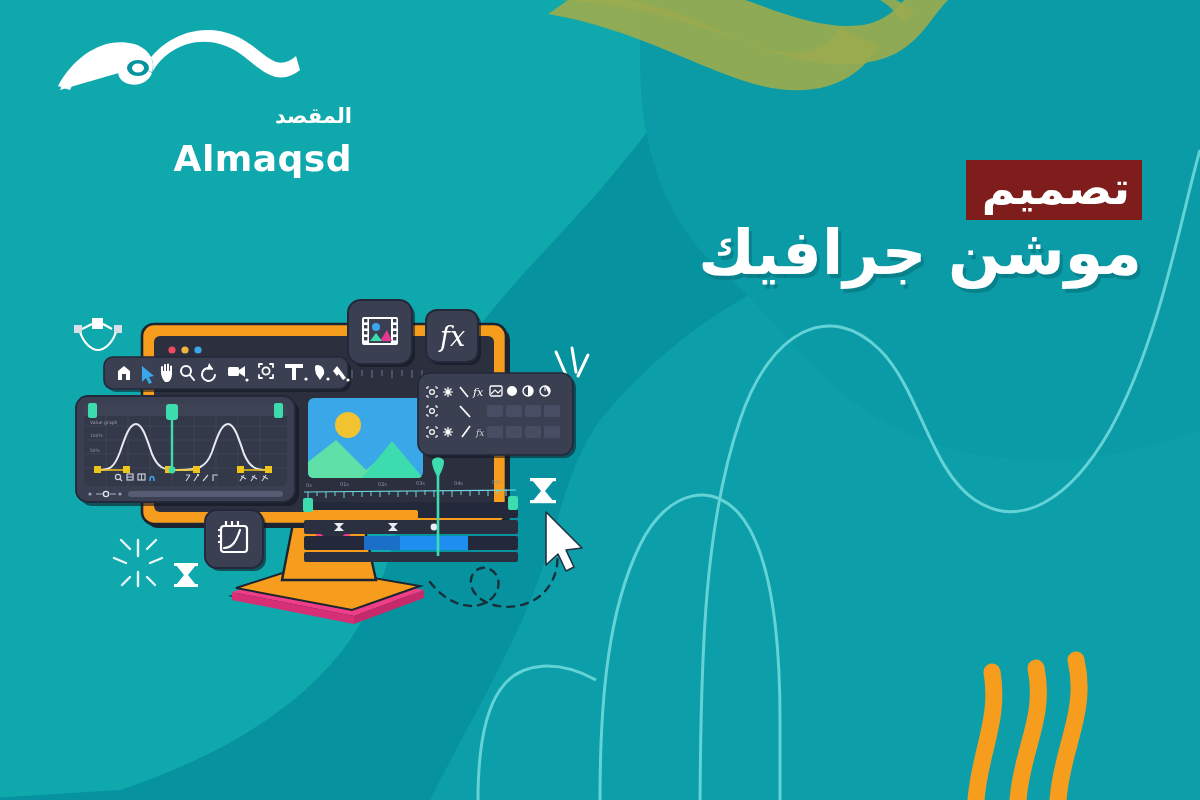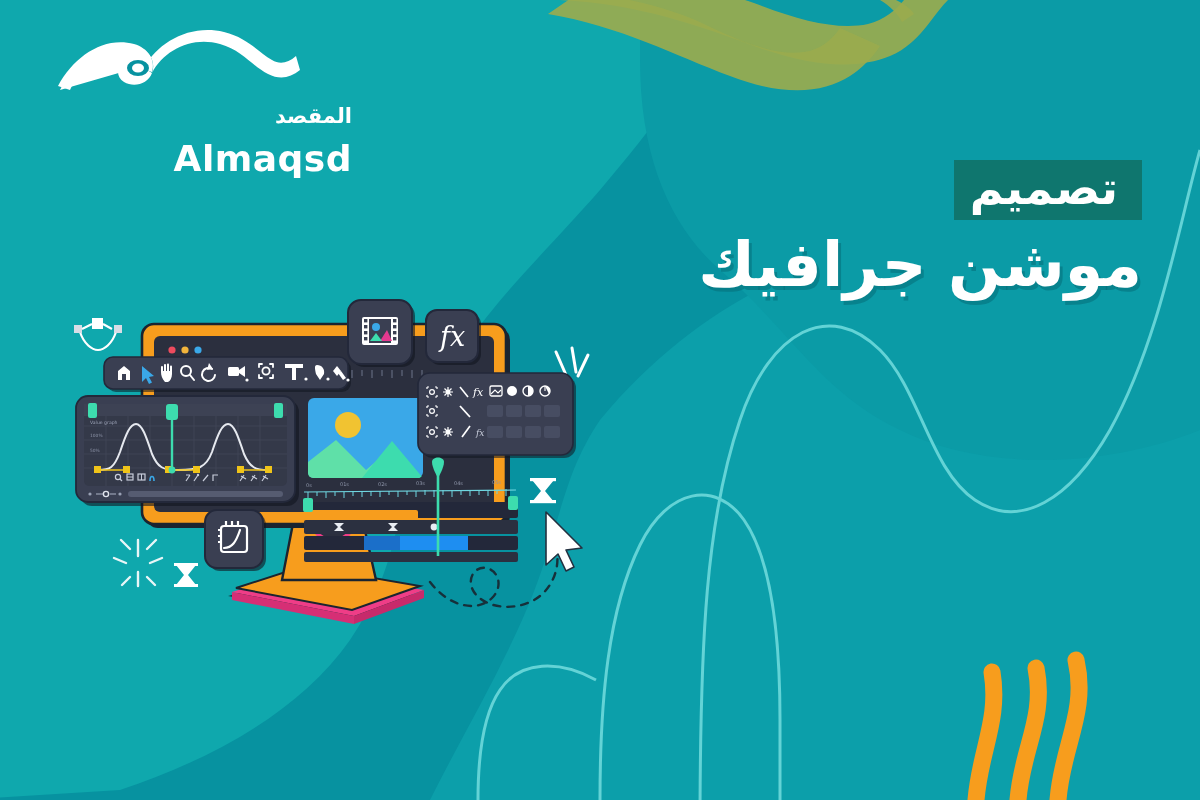--- a/index.html
+++ b/index.html
@@ -21,26 +21,26 @@
     direction:rtl;line-height:1;
   }
   .logo-lat{
     position:absolute;right:0px;top:113px;
     color:#ffffff;font-size:36px;font-weight:700;letter-spacing:.5px;line-height:1;
   }
 
   
   .headline{position:absolute;right:58px;top:160px;text-align:right;direction:rtl;}
   .badge{
-    display:inline-block;background:#0f766e;color:#ffffff;
+    display:inline-block;background:#7f1d1d;color:#ffffff;
     font-size:46px;font-weight:700;line-height:1.02;
-    padding:5px 24px 8px 16px;
+    padding:5px 12px 8px 16px;
   }
   .head2{
-    margin-top:12px;color:#ffffff;font-size:62px;font-weight:700;
+    color:#ffffff;font-size:62px;font-weight:700;
     line-height:1.05;white-space:nowrap;
     text-shadow:3px 4px 0 rgba(6,110,120,.55);
   }
 </style>
 </head>
 <body>
 
 <div id="stage">
 
   <svg id="bg" viewBox="0 0 1200 800">

